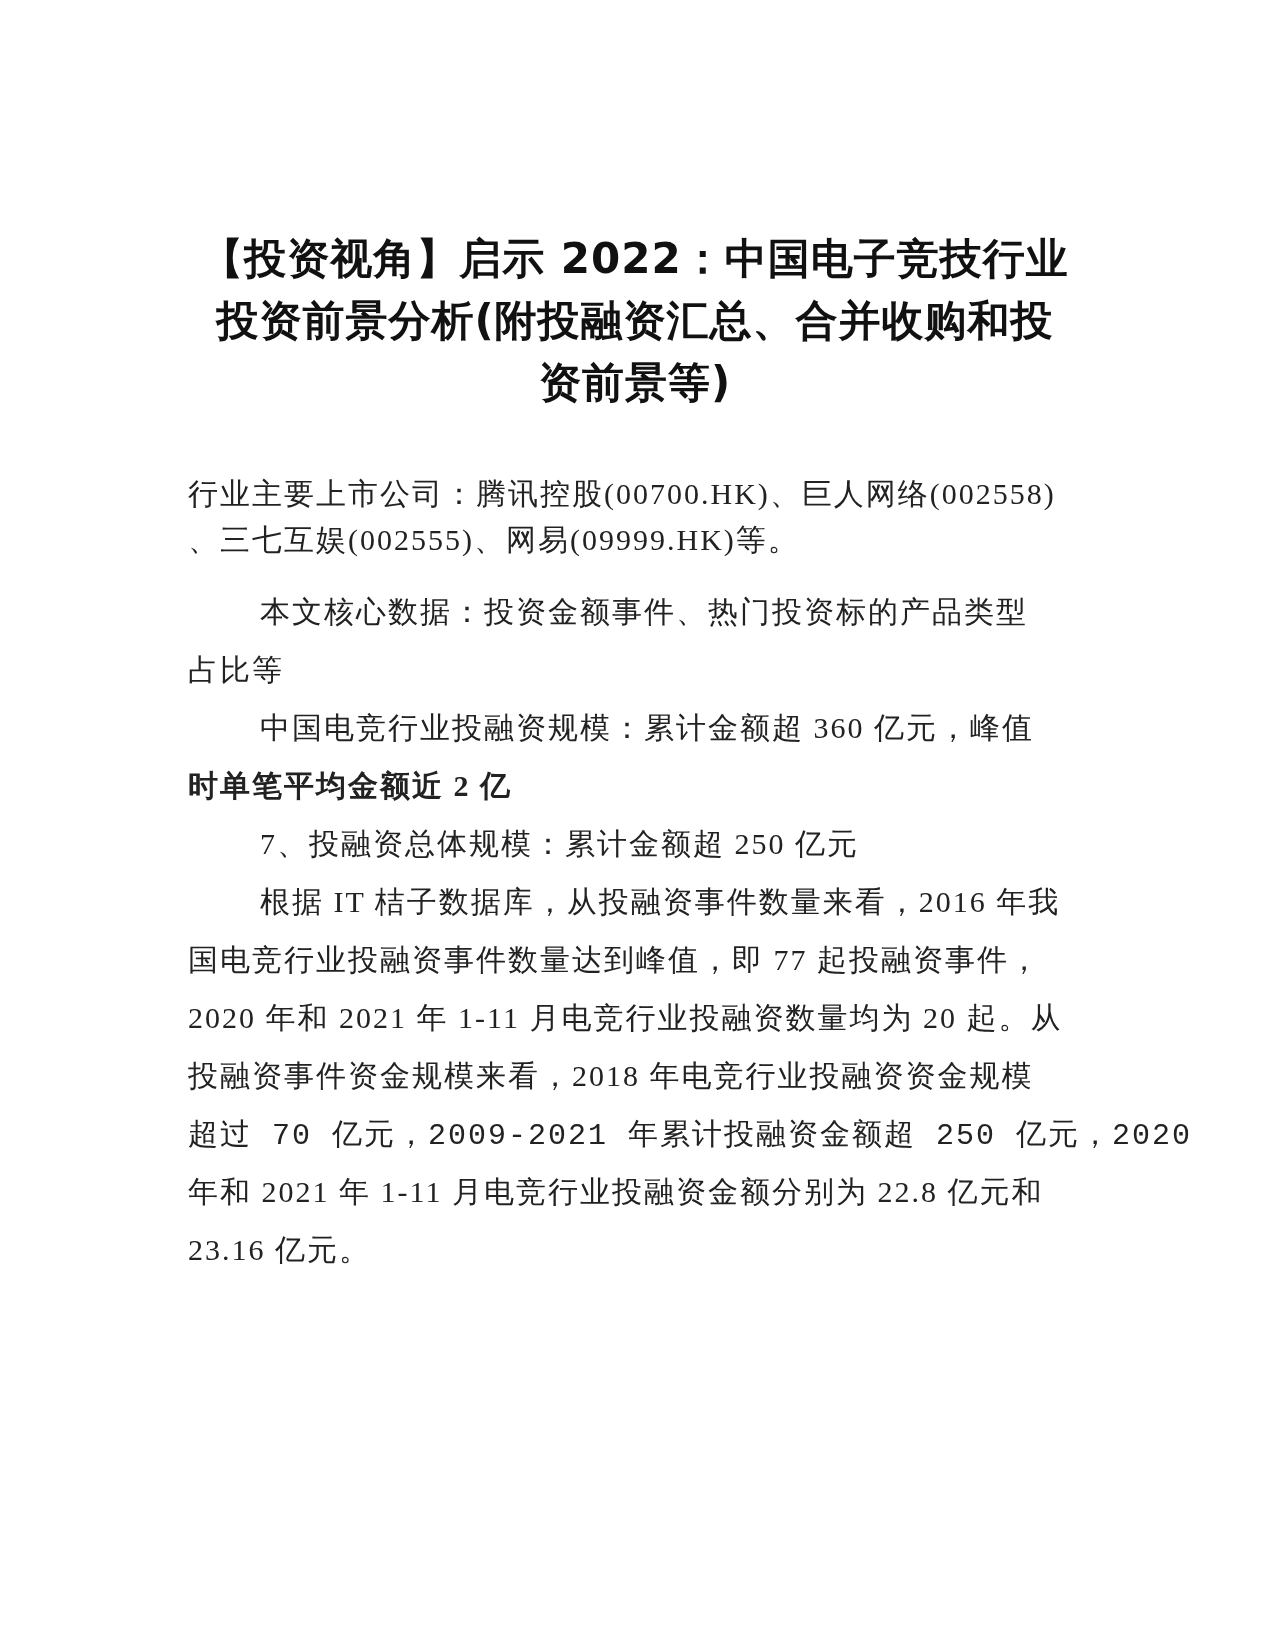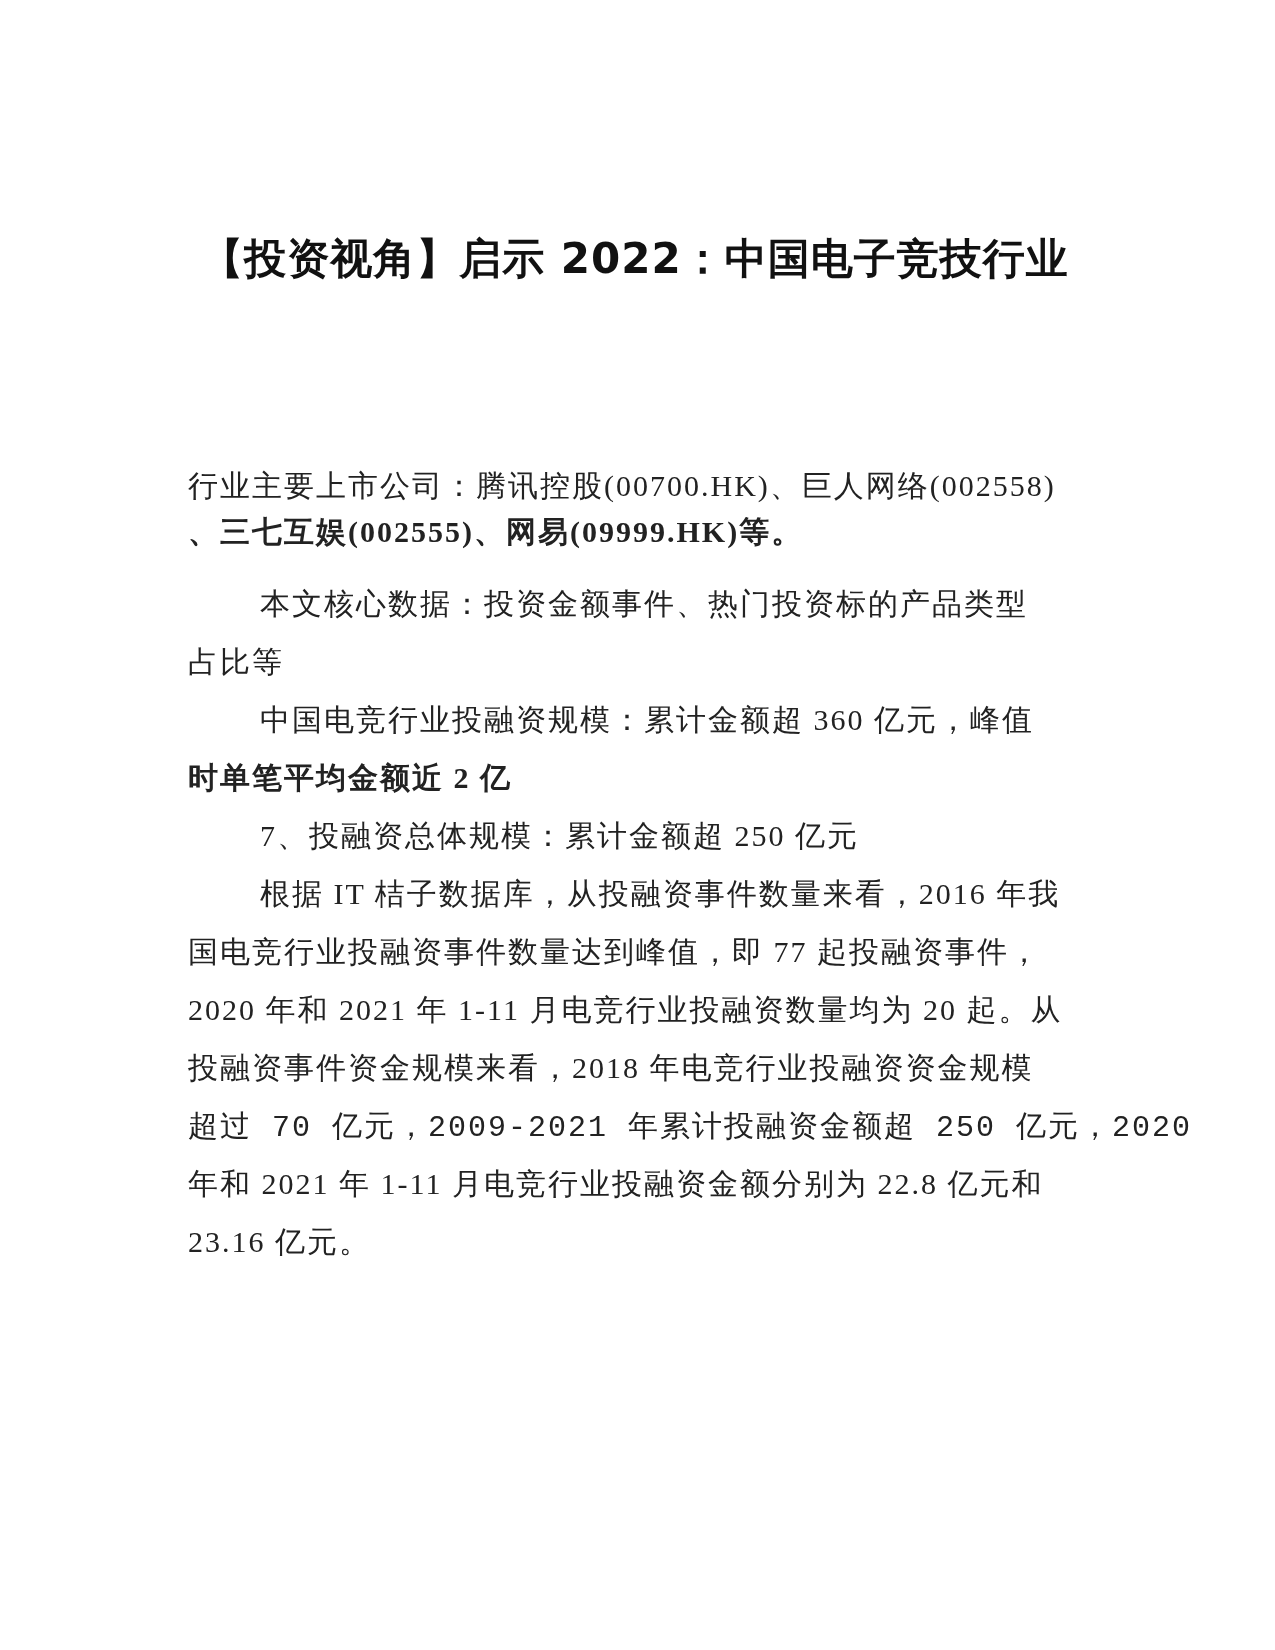--- a/index.html
+++ b/index.html
@@ -13,35 +13,37 @@
     font-family: "DejaVu Sans", "Liberation Sans", sans-serif;
     font-weight: bold; font-size: 42px; line-height: 62px;
     text-align: center; color: #111111; letter-spacing: 1px;
   }
   .title span { display: block; white-space: nowrap; }
   .body {
     position: absolute; left: 188px; top: 448px; width: 900px;
     font-family: "Liberation Serif", "DejaVu Serif", serif;
     font-size: 30px; color: #222222; letter-spacing: 2px;
   }
-  .line { position: absolute; left: 0; white-space: nowrap; }
+  .line { position: absolute; left: 0; white-space: nowrap; margin-top: 8px; }
   .indent { padding-left: 72px; }
 </style>
 </head>
 <body>
 
 <div class="page">
 
   <div class="title">
     <span>【投资视角】启示 2022：中国电子竞技行业</span>
+    <span>投资前景分析(附投融资汇总、合并收购和投</span>
+    <span>资前景等)</span>
   </div>
 
   <div class="body">
     <div class="line" style="top:0px;">行业主要上市公司：腾讯控股(00700.HK)、巨人网络(002558)</div>
-    <div class="line" style="top:46px;font-weight:bold;">、三七互娱(002555)、网易(09999.HK)等。</div>
+    <div class="line" style="top:46px;">、三七互娱(002555)、网易(09999.HK)等。</div>
 
     <div class="line indent" style="top:118px;">本文核心数据：投资金额事件、热门投资标的产品类型</div>
     <div class="line" style="top:176px;">占比等</div>
 
     <div class="line indent" style="top:234px;">中国电竞行业投融资规模：累计金额超 360 亿元，峰值</div>
     <div class="line" style="top:292px;font-weight:bold;">时单笔平均金额近 2 亿</div>
 
     <div class="line indent" style="top:350px;">7、投融资总体规模：累计金额超 250 亿元</div>
 
     <div class="line indent" style="top:408px;">根据 IT 桔子数据库，从投融资事件数量来看，2016 年我</div>

